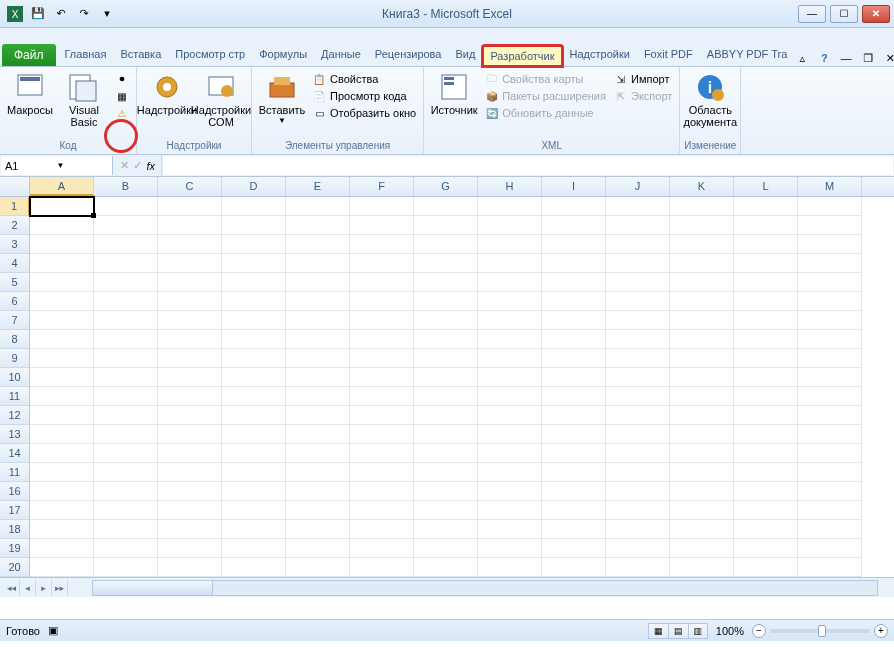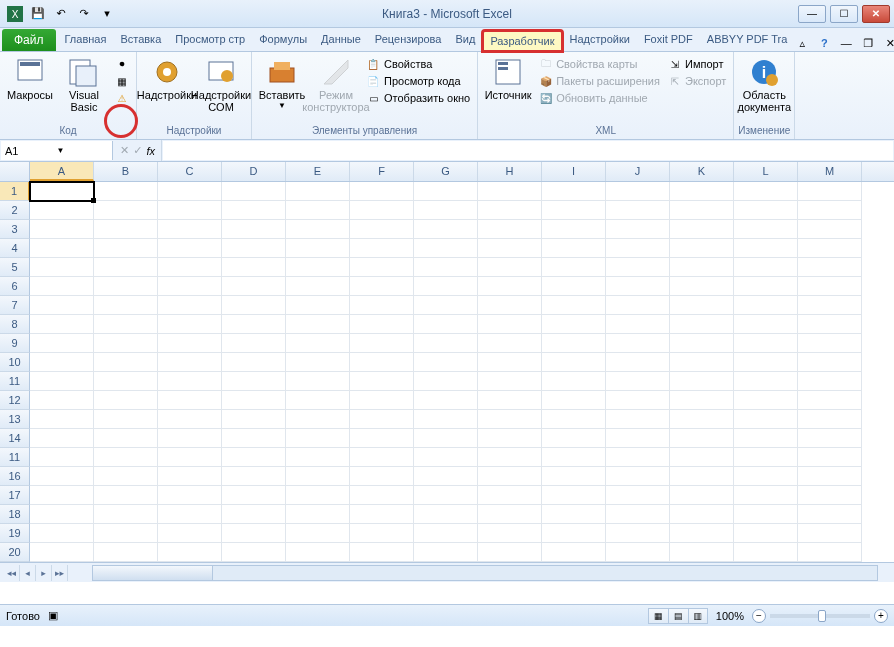--- a/index.html
+++ b/index.html
@@ -8,21 +8,21 @@
 
 .titlebar { height: 28px; background: linear-gradient(#e8f1fb, #d5e6f8); display: flex; align-items: center; border-bottom: 1px solid #b3c8e0; position: relative; }
 .titlebar .qat { display: flex; gap: 1px; padding-left: 4px; }
 .qat-item { width: 22px; height: 22px; display: flex; align-items: center; justify-content: center; font-size: 11px; }
 .titlebar .title-text { position: absolute; left: 50%; transform: translateX(-50%); font-size: 12px; color: #3b5a82; }
 .win-controls { margin-left: auto; display: flex; gap: 4px; padding-right: 4px; }
 .win-btn { width: 28px; height: 18px; border: 1px solid #8ba6c8; border-radius: 2px; display: flex; align-items: center; justify-content: center; font-size: 10px; background: linear-gradient(#f0f6fd,#d9e8f9); }
 .win-btn.close { background: linear-gradient(#e9867a,#c94a3a); border-color: #a03a2e; color: #fff; font-weight: bold; }
 
 
-.ribbon-tabs { height: 24px; background: #e9f1fb; display: flex; align-items: flex-end; border-bottom: 1px solid #b3c8e0; font-size: 11px; }
+.ribbon-tabs { height: 39px; background: #e9f1fb; display: flex; align-items: flex-end; border-bottom: 1px solid #b3c8e0; font-size: 11px; }
 .file-tab { background: linear-gradient(#34a934,#1d8f1d); color: #fff; padding: 4px 12px; font-size: 12px; border-radius: 3px 3px 0 0; margin: 0 2px; }
 .ribbon-tab { padding: 4px 7px; color: #3b5a82; cursor: default; white-space: nowrap; }
 .ribbon-tab.active { background: #fef9c3; border: 1px solid #b3c8e0; border-bottom: 1px solid #f6fafd; border-radius: 3px 3px 0 0; position: relative; top: 1px; }
 .annot-red { outline: 3px solid #d73030; outline-offset: -2px; border-radius: 6px; }
 .ribbon-help { margin-left: auto; display: flex; gap: 6px; padding-right: 6px; align-items: center; }
 .help-icon { width: 16px; height: 16px; display:flex;align-items:center;justify-content:center; font-size:11px; }
 
 
 .ribbon { height: 88px; background: linear-gradient(#f6fafd,#e9f1fb); border-bottom: 1px solid #b3c8e0; display: flex; font-size: 11px; }
 .rgroup { border-right: 1px solid #cbd9e8; display: flex; flex-direction: column; padding: 2px 4px 0; }
@@ -193,29 +193,20 @@
     <div class="rgroup-body">
       <div class="big-btn">
         <div class="ico">
             <svg width="32" height="32">
               <rect x="4" y="12" width="24" height="14" fill="#d88030" stroke="#a05020"></rect>
               <rect x="8" y="6" width="16" height="8" fill="#f0b060"></rect>
             </svg>
           </div>
         <span>Вставить</span>
           <span style="font-size:8px;">▼</span>
-      </div>
-      <div class="big-btn disabled">
-        <div class="ico">
-            <svg width="32" height="32" opacity="0.4">
-              <polygon points="4,28 28,4 28,12 12,28" fill="#ccc" stroke="#999"></polygon>
-            </svg>
-          </div>
-        <span style="white-space:pre-line;">Режим
-конструктора</span>
       </div>
       <div class="small-col" style="padding-top:2px;">
         <div class="small-btn">
             <span class="sico">📋</span>
             <span>Свойства</span>
           </div>
         <div class="small-btn">
             <span class="sico">📄</span>
             <span>Просмотр кода</span>
           </div>

